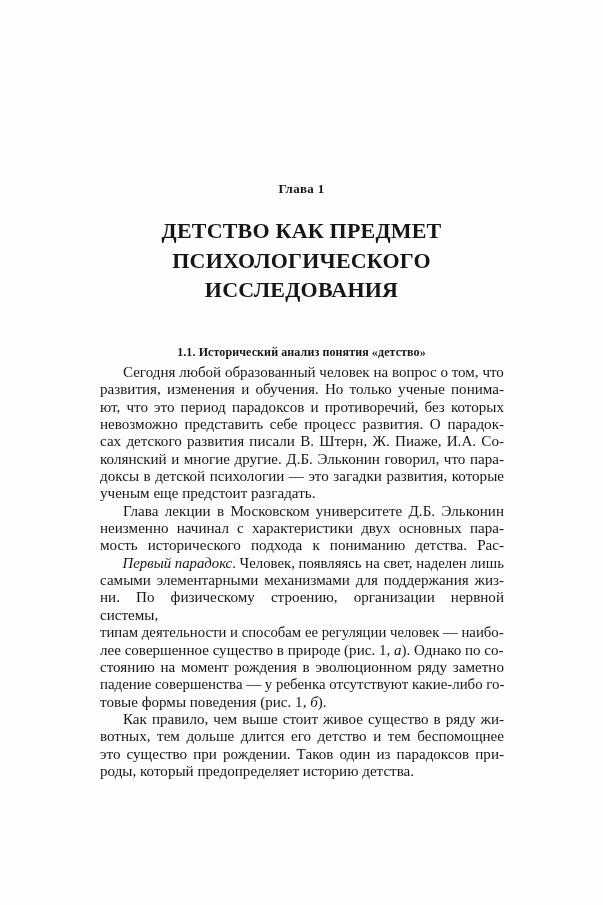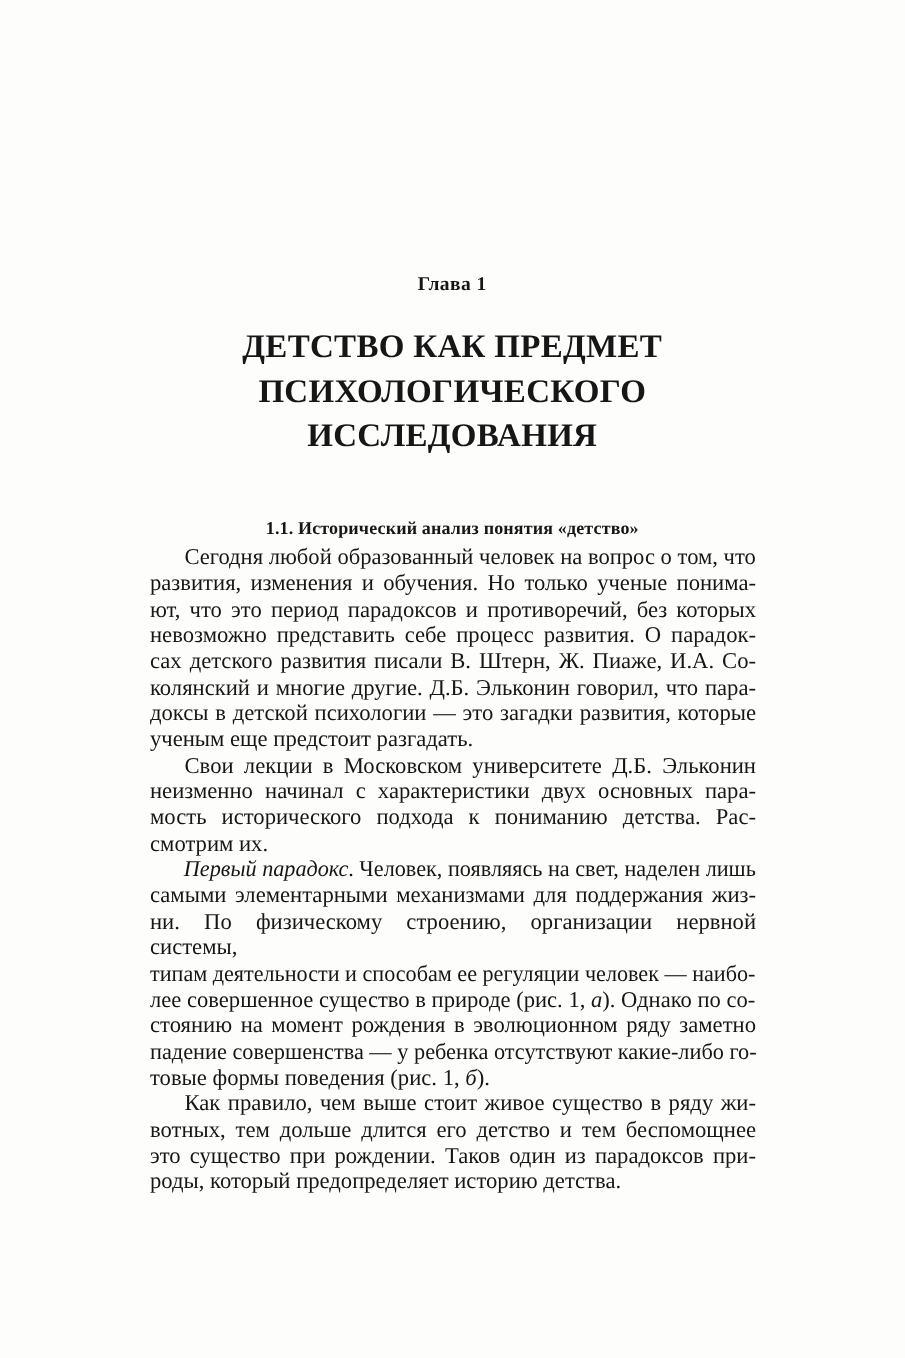--- a/index.html
+++ b/index.html
@@ -110,24 +110,23 @@
       <span class="jline" style="white-space: normal;">развития, изменения и обучения. Но только ученые понима-</span>
       <span class="jline" style="white-space: normal;">ют, что это период парадоксов и противоречий, без которых</span>
       <span class="jline" style="white-space: normal;">невозможно представить себе процесс развития. О парадок-</span>
       <span class="jline" style="white-space: normal;">сах детского развития писали В. Штерн, Ж. Пиаже, И.А. Со-</span>
       <span class="jline" style="white-space: normal;">колянский и многие другие. Д.Б. Эльконин говорил, что пара-</span>
       <span class="jline" style="white-space: normal;">доксы в детской психологии — это загадки развития, которые</span>
       <span class="jline last" style="white-space: nowrap;">ученым еще предстоит разгадать.</span>
     </p>
 
     <p style="text-indent:0">
-      <span class="jline indent" style="white-space: normal;">Свои лекции в Московском университете Д.Б. Эльконин</span>
+      <span class="jline indent" style="white-space: normal;">Глава лекции в Московском университете Д.Б. Эльконин</span>
       <span class="jline" style="white-space: normal;">неизменно начинал с характеристики двух основных пара-</span>
       <span class="jline" style="white-space: normal;">мость исторического подхода к пониманию детства. Рас-</span>
-      <span class="jline last" style="white-space: nowrap;">смотрим их.</span>
     </p>
 
     <p style="text-indent:0">
       <span class="jline indent" id="p3l0" style="white-space: nowrap; display: inline-block; transform-origin: left top; transform: scaleX(0.980583); width: 404px;"><span class="it">Первый парадокс</span>. Человек, появляясь на свет, наделен лишь</span>
       <span class="jline" style="white-space: normal;">самыми элементарными механизмами для поддержания жиз-</span>
       <span class="jline" style="white-space: normal;">ни. По физическому строению, организации нервной системы,</span>
       <span class="jline" style="white-space: nowrap; display: inline-block; transform-origin: left top; transform: scaleX(0.978208); width: 404px;">типам деятельности и способам ее регуляции человек — наибо-</span>
       <span class="jline" id="p3l4" style="white-space: nowrap; display: inline-block; transform-origin: left top; transform: scaleX(0.997531); width: 404px;">лее совершенное существо в природе (рис. 1, <span class="it">а</span>). Однако по со-</span>
       <span class="jline" style="white-space: normal;">стоянию на момент рождения в эволюционном ряду заметно</span>
       <span class="jline" style="white-space: nowrap; display: inline-block; transform-origin: left top; transform: scaleX(0.985366); width: 404px;">падение совершенства — у ребенка отсутствуют какие-либо го-</span>

